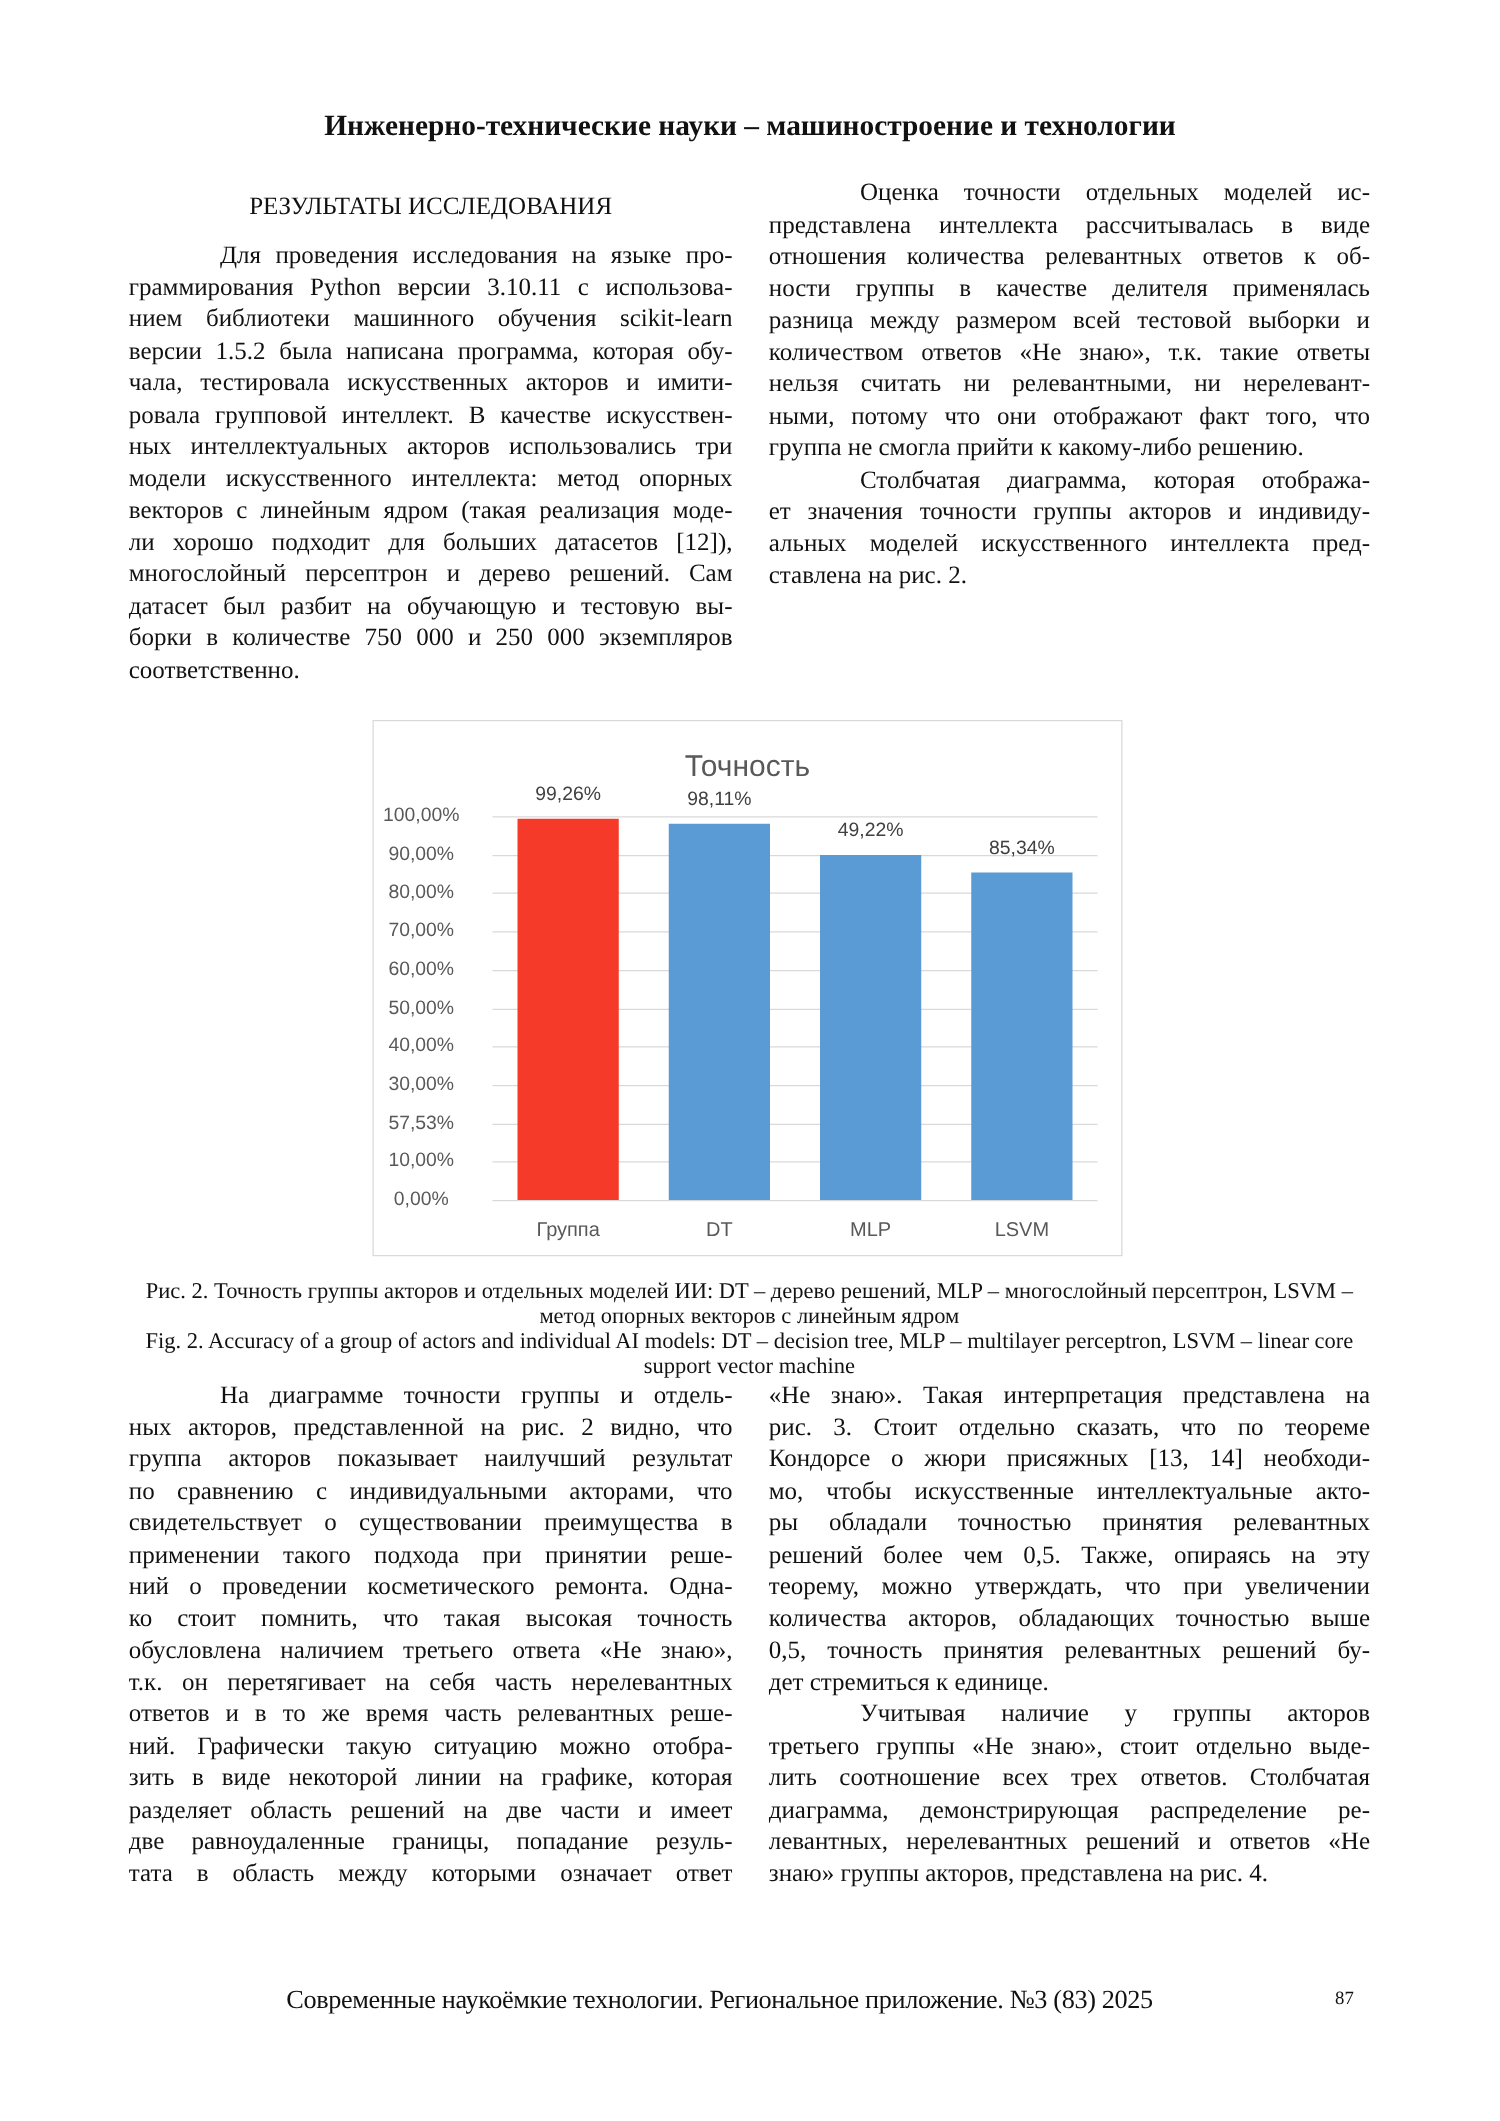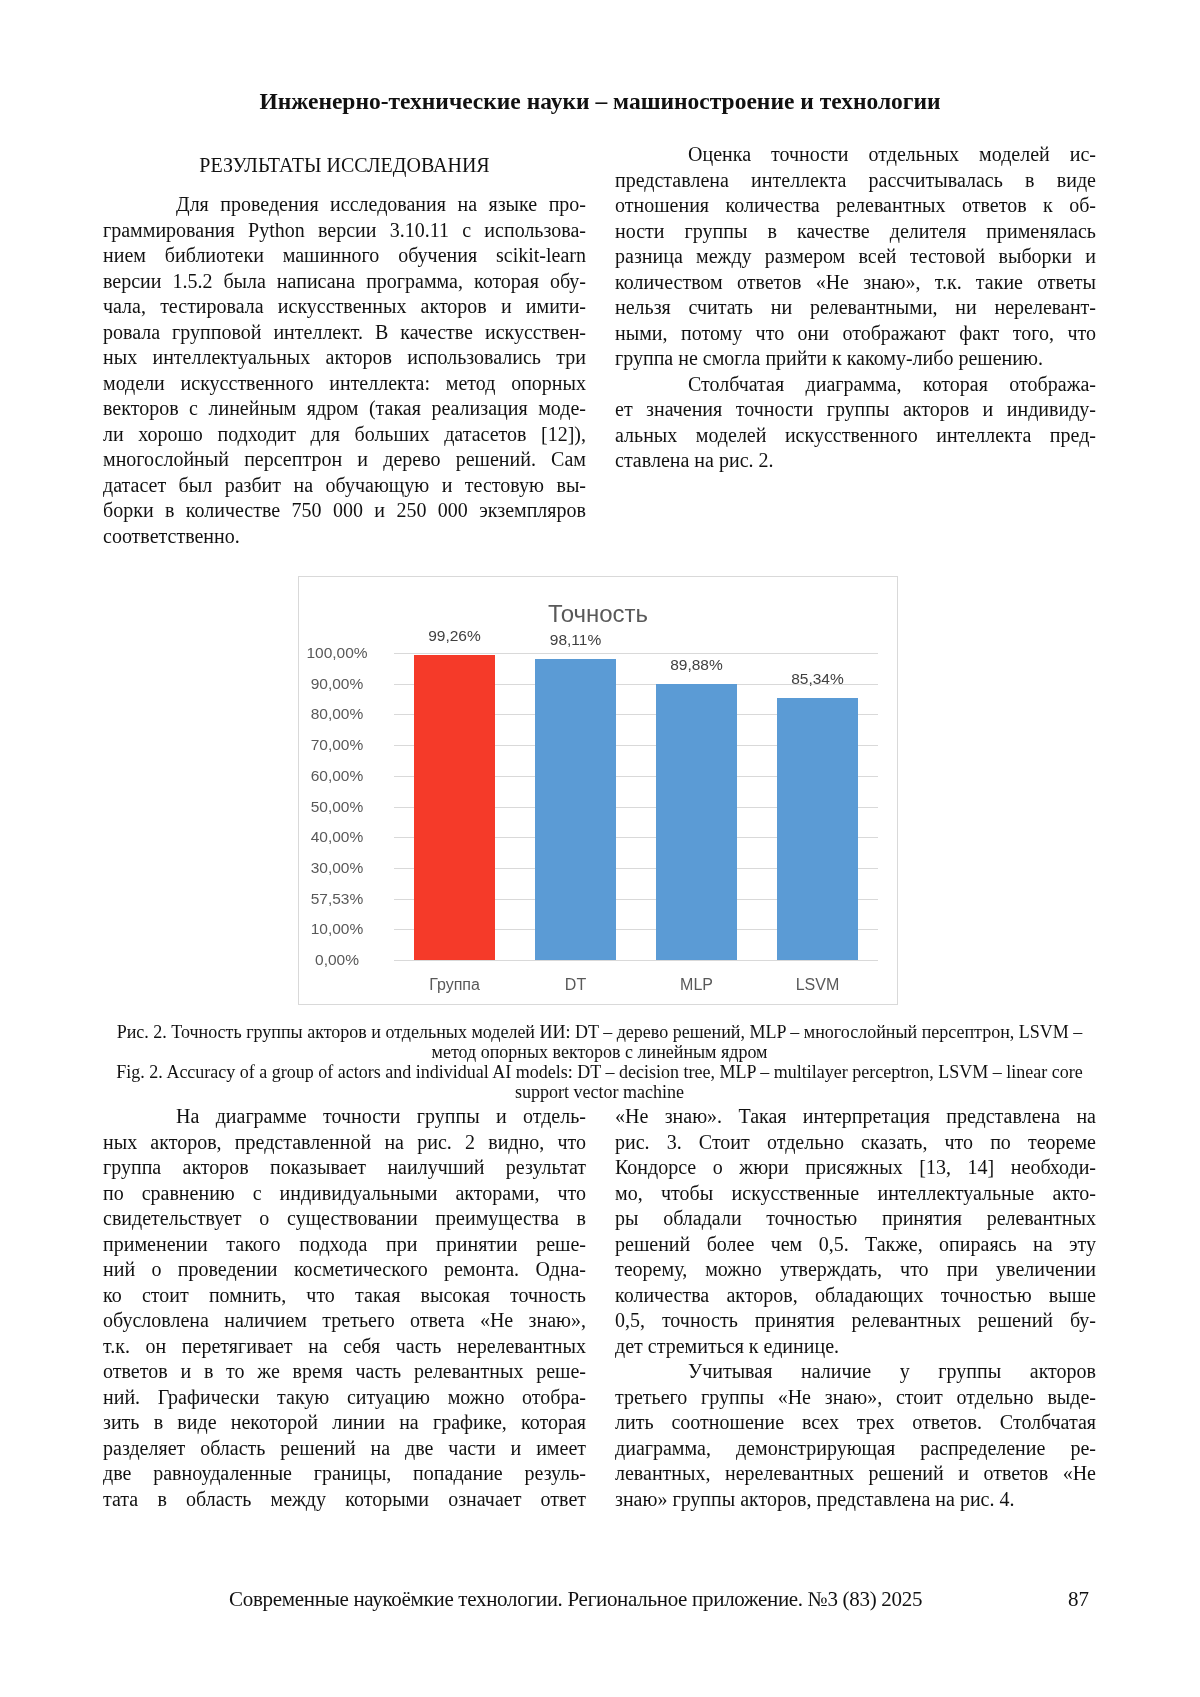--- a/index.html
+++ b/index.html
@@ -59,21 +59,21 @@
       font-size: 18px; text-align: center;
     }
     .caption .cl { height: 20px; line-height: 20px; white-space: nowrap; }
 
     .footer-journal {
       position: absolute; left: 229px; top: 1586px; height: 26px; line-height: 26px;
       font-size: 21px; white-space: nowrap; letter-spacing: -0.3px;
     }
     .footer-page {
       position: absolute; left: 1068px; top: 1586px; height: 26px; line-height: 26px;
-      font-size: 21px;
+      font-size: 15px;
     }
   </style>
 </head>
 <body>
 
 <div class="page">
 
   <div class="header-title">Инженерно-технические науки – машиностроение и технологии</div>
 
   <div class="section-heading">РЕЗУЛЬТАТЫ ИССЛЕДОВАНИЯ</div>
@@ -143,21 +143,21 @@
     <div class="ytick" style="top: 97.7px;">90,00%</div>
     <div class="ytick" style="top: 67px;">100,00%</div>
 
     <div class="bar" style="left: 114.965px; width: 81.07px; top: 78.2718px; height: 304.728px; background: rgb(245, 58, 41);"></div>
     <div class="bar" style="left: 235.965px; width: 81.07px; top: 81.8023px; height: 301.198px; background: rgb(91, 155, 213);"></div>
     <div class="bar" style="left: 356.965px; width: 81.07px; top: 107.068px; height: 275.932px; background: rgb(91, 155, 213);"></div>
     <div class="bar" style="left: 477.965px; width: 81.07px; top: 121.006px; height: 261.994px; background: rgb(91, 155, 213);"></div>
 
     <div class="dlabel" style="left: 95px; width: 121px; top: 50.2718px;">99,26%</div>
     <div class="dlabel" style="left: 216px; width: 121px; top: 53.8023px;">98,11%</div>
-    <div class="dlabel" style="left: 337px; width: 121px; top: 79.0684px;">89,88%</div>
+    <div class="dlabel" style="left: 337px; width: 121px; top: 79.0684px;">49,22%</div>
     <div class="dlabel" style="left: 458px; width: 121px; top: 93.0062px;">85,34%</div>
 
     <div class="xlabel" style="left: 95px; width: 121px;">Группа</div>
     <div class="xlabel" style="left: 216px; width: 121px;">DT</div>
     <div class="xlabel" style="left: 337px; width: 121px;">MLP</div>
     <div class="xlabel" style="left: 458px; width: 121px;">LSVM</div>
   </div>
 
   <div class="caption">
     <div class="cl">Рис. 2. Точность группы акторов и отдельных моделей ИИ: DT – дерево решений, MLP – многослойный персептрон, LSVM –</div>

